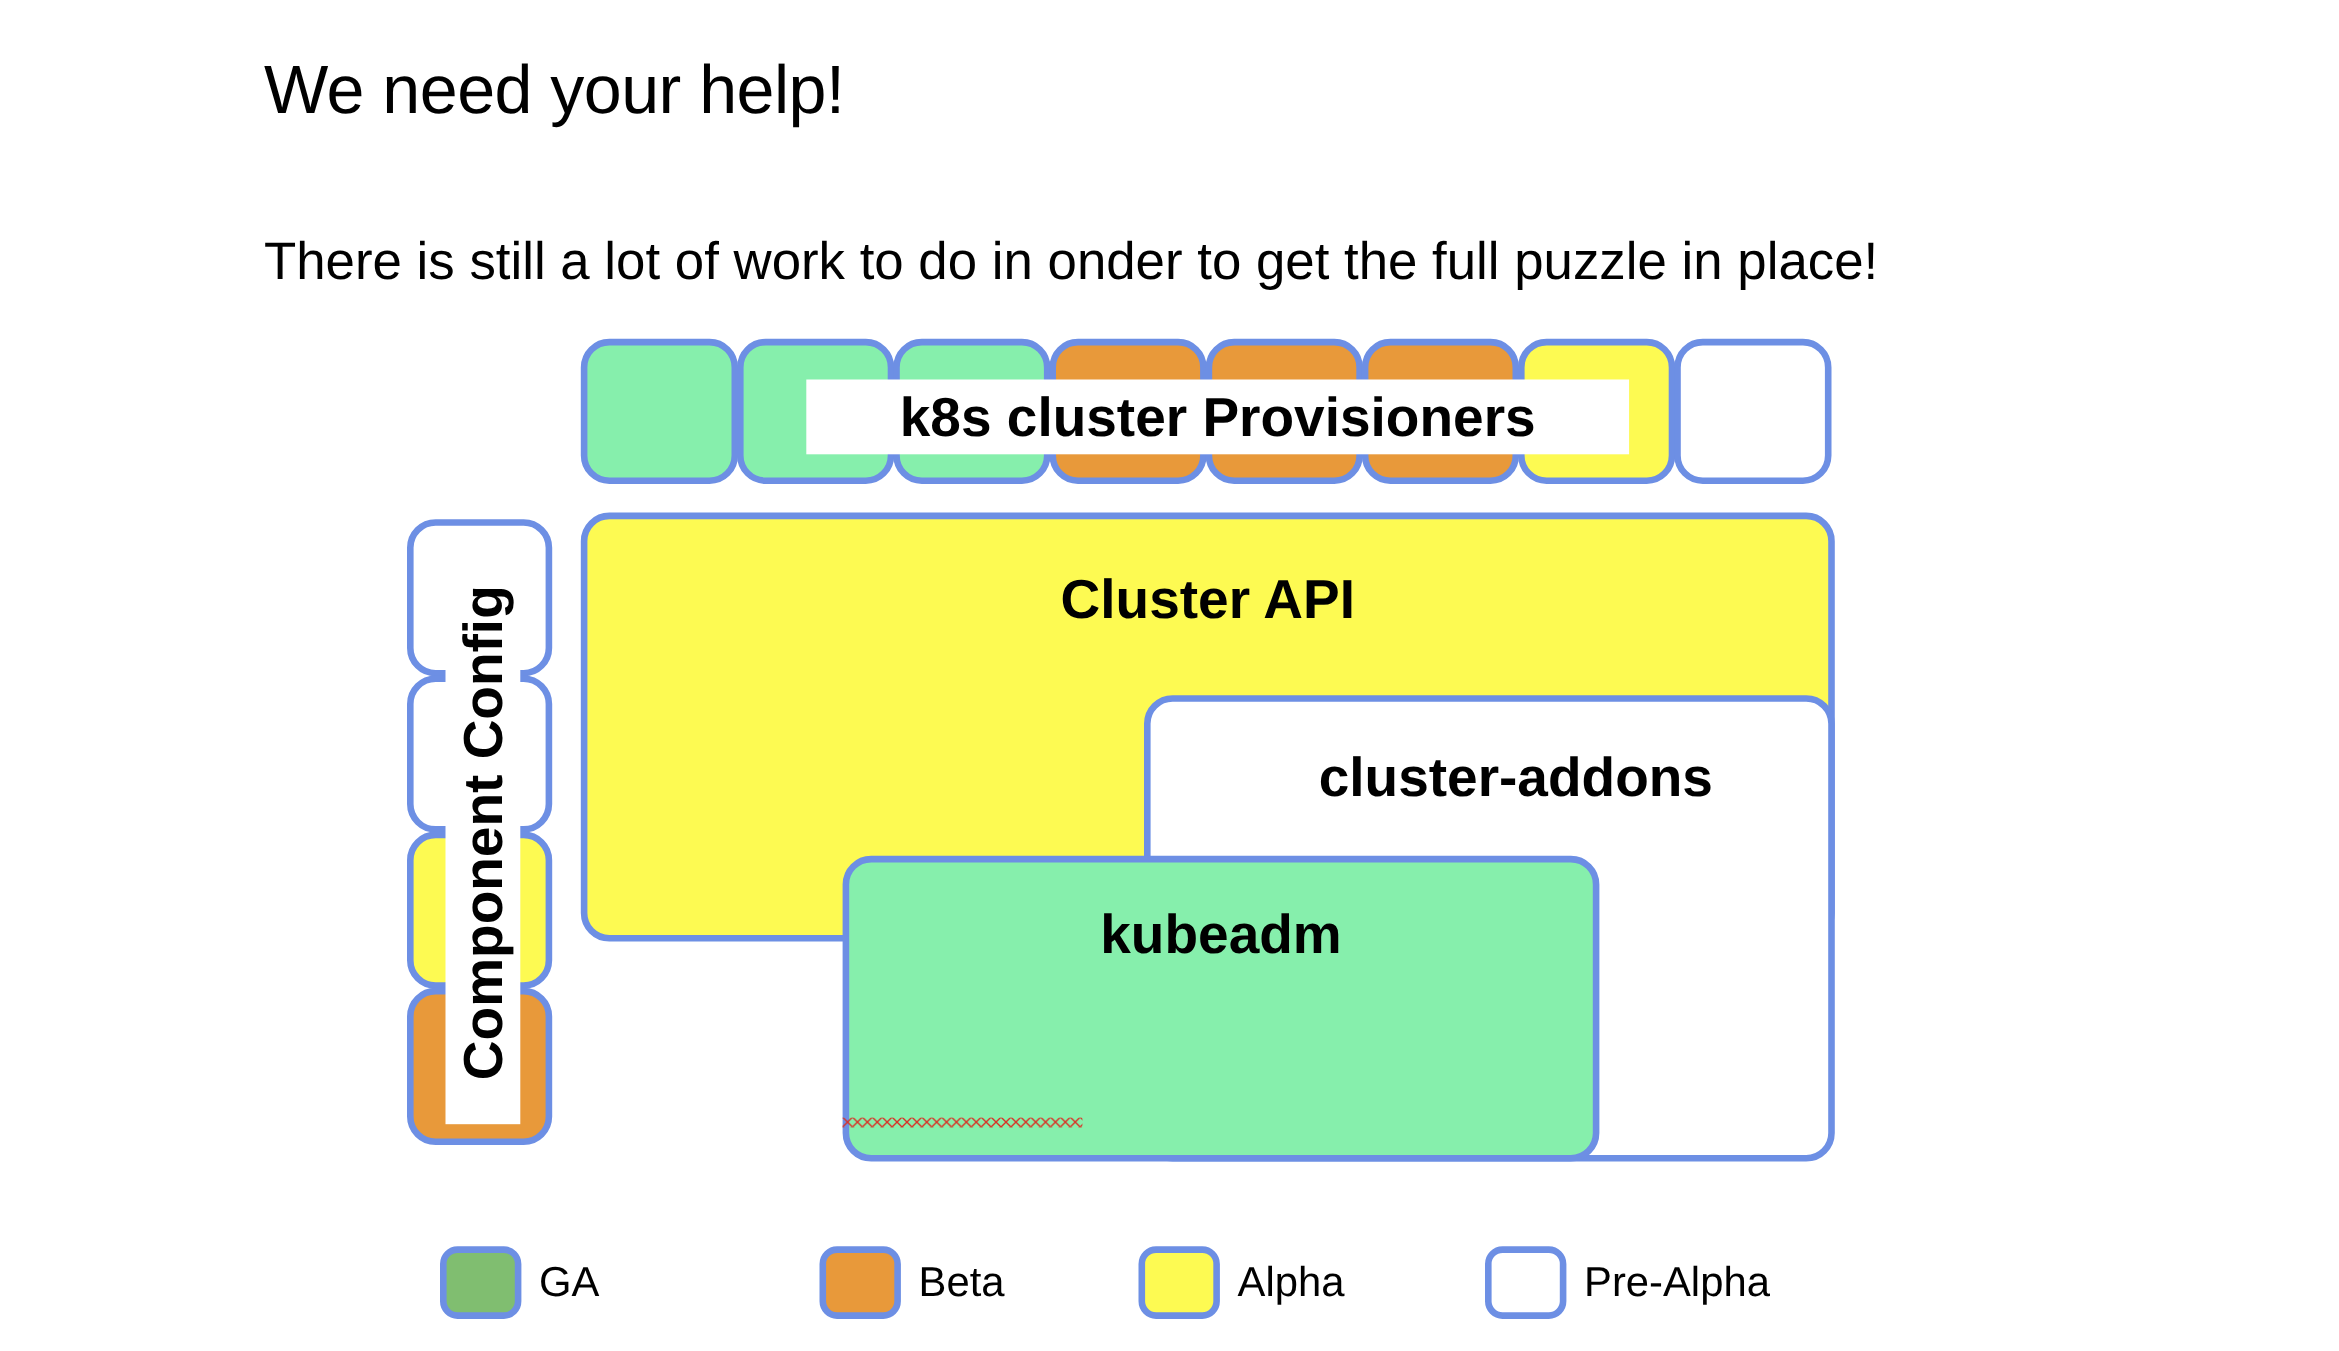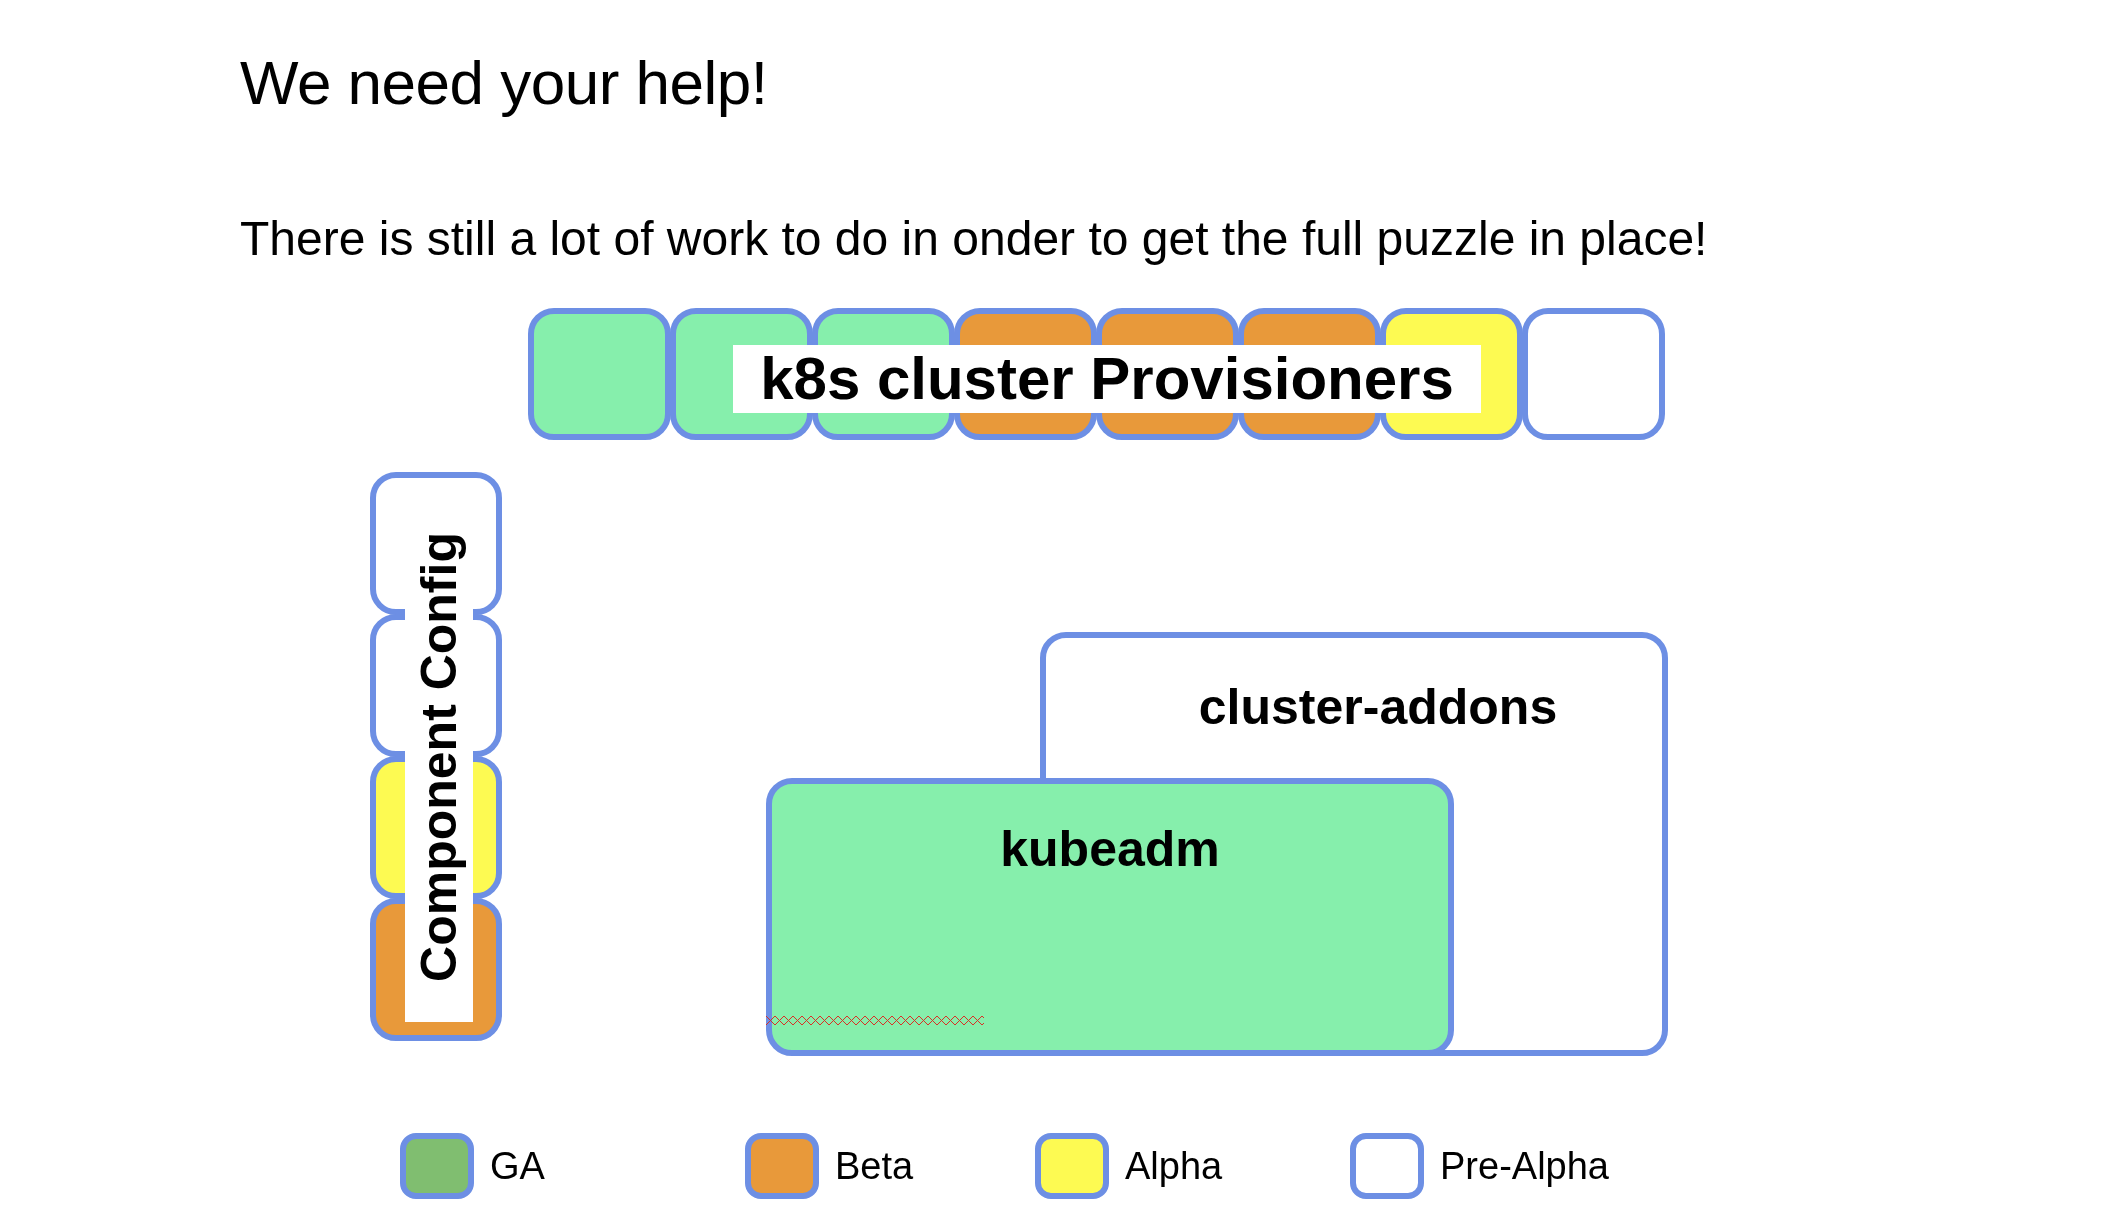--- a/index.html
+++ b/index.html
@@ -75,21 +75,21 @@
     top: 345px;
     width: 748px;
     height: 68px;
     background: #ffffff;
     display: flex;
     align-items: center;
     justify-content: center;
     z-index: 8;
   }
   #prov-label-plate .plate-text {
-    font-size: 60px;
+    font-size: 50px;
     font-weight: bold;
     white-space: nowrap;
     line-height: 1;
   }
 
   
   .cc-box {
     left: 370px;
     width: 132px;
     height: 143px;
@@ -234,20 +234,23 @@
 
   <div class="pbox cc-box prealpha" style="top:472px;"></div>
   <div class="pbox cc-box prealpha" style="top:614px;"></div>
   <div class="pbox cc-box alpha" style="top:756px;"></div>
   <div class="pbox cc-box beta" style="top:898px;"></div>
 
   <div id="cc-label-plate">
     <span class="plate-text">Component Config</span>
   </div>
 
+  <div id="box-cluster-api" class="pbox alpha">
+    <span class="box-label">Cluster API</span>
+  </div>
 
   <div id="box-cluster-addons" class="pbox prealpha">
     <span class="box-label">cluster-addons</span>
   </div>
 
   <div id="box-kubeadm" class="pbox ga">
     <span class="box-label">kubeadm</span>
   </div>
 
 

